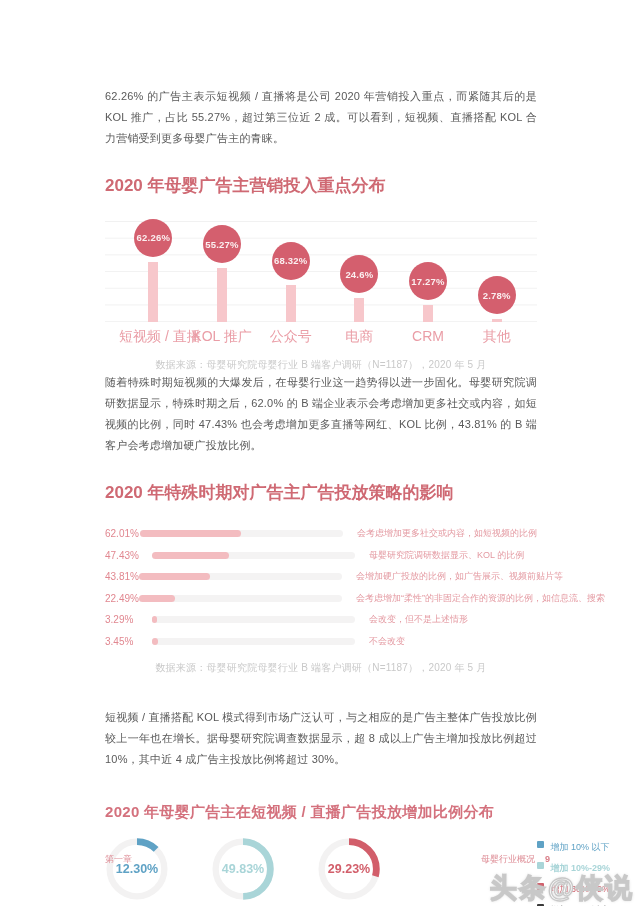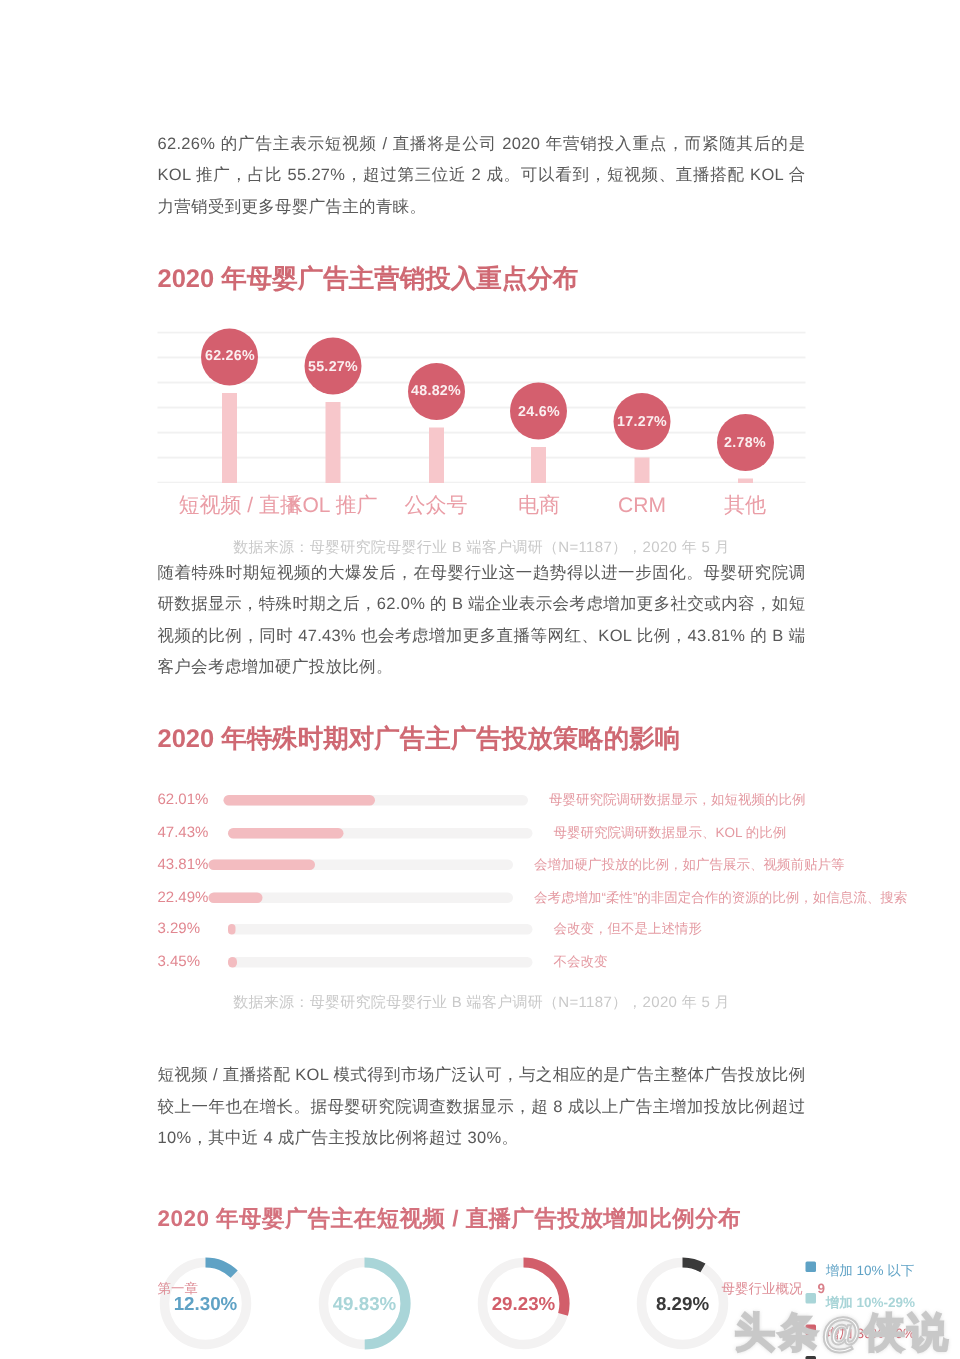--- a/index.html
+++ b/index.html
@@ -79,21 +79,21 @@
             <div class="c1bubble" style="bottom: 65.3922px;">62.26%</div>
             <div class="c1bar" style="height: 60.3922px;"></div>
             <div class="c1cat">短视频 / 直播</div>
           </div>
           <div class="c1col">
             <div class="c1bubble" style="bottom: 58.6119px;">55.27%</div>
             <div class="c1bar" style="height: 53.6119px;"></div>
             <div class="c1cat">KOL 推广</div>
           </div>
           <div class="c1col">
-            <div class="c1bubble" style="bottom: 42.5099px;">48.82%</div>
+            <div class="c1bubble" style="bottom: 42.5099px;">68.32%</div>
             <div class="c1bar" style="height: 37.5099px;"></div>
             <div class="c1cat">公众号</div>
           </div>
           <div class="c1col">
             <div class="c1bubble" style="bottom: 28.862px;">24.6%</div>
             <div class="c1bar" style="height: 23.862px;"></div>
             <div class="c1cat">电商</div>
           </div>
           <div class="c1col">
             <div class="c1bubble" style="bottom: 21.7519px;">17.27%</div>
@@ -112,21 +112,21 @@
 
   <p class="para">随着特殊时期短视频的大爆发后，在母婴行业这一趋势得以进一步固化。母婴研究院调研数据显示，特殊时期之后，62.0% 的 B 端企业表示会考虑增加更多社交或内容，如短视频的比例，同时 47.43% 也会考虑增加更多直播等网红、KOL 比例，43.81% 的 B 端客户会考虑增加硬广投放比例。</p>
 
   <h3 class="chart-title">2020 年特殊时期对广告主广告投放策略的影响</h3>
   <div class="c2" id="c2rows">
       <div class="c2row">
         <span class="c2pct">62.01%</span>
         <span class="c2track">
           <span class="c2fill" style="width: 49.608%;"></span>
         </span>
-        <span class="c2txt">母婴研究院调研数据显示，如短视频的比例</span>
+        <span class="c2txt">会考虑增加更多社交或内容，如短视频的比例</span>
       </div>
       <div class="c2row">
         <span class="c2pct">47.43%</span>
         <span class="c2track">
           <span class="c2fill" style="width: 37.944%;"></span>
         </span>
         <span class="c2txt">母婴研究院调研数据显示、KOL 的比例</span>
       </div>
       <div class="c2row">
         <span class="c2pct">43.81%</span>
@@ -178,27 +178,20 @@
           </svg>
           <div class="donut-pct" style="color: rgb(169, 213, 216);">49.83%</div>
         </div>
         <div class="donut">
           <svg viewBox="0 0 66 66">
             <circle cx="33" cy="33" r="28.2" fill="none" stroke="#f3f2f2" stroke-width="6.5"></circle>
             <circle cx="33" cy="33" r="28.2" fill="none" stroke="#d25e6a" stroke-width="7" stroke-dasharray="51.79141684113833 177.18582566246434" transform="rotate(-90 33 33)"></circle>
           </svg>
           <div class="donut-pct" style="color: rgb(210, 94, 106);">29.23%</div>
         </div>
-        <div class="donut">
-          <svg viewBox="0 0 66 66">
-            <circle cx="33" cy="33" r="28.2" fill="none" stroke="#f3f2f2" stroke-width="6.5"></circle>
-            <circle cx="33" cy="33" r="28.2" fill="none" stroke="#3a3a3a" stroke-width="7" stroke-dasharray="14.688704947418291 177.18582566246434" transform="rotate(-90 33 33)"></circle>
-          </svg>
-          <div class="donut-pct" style="color: rgb(58, 58, 58);">8.29%</div>
-        </div>
       </div>
     <div class="legend" id="legend">
         <div class="lg-item">
           <span class="lg-sq" style="background: rgb(95, 162, 197);"></span>
           <span class="lg-label" style="color: rgb(95, 162, 197);">增加 10% 以下</span>
         </div>
         <div class="lg-item">
           <span class="lg-sq" style="background: rgb(169, 213, 216);"></span>
           <span class="lg-label" style="color: rgb(169, 213, 216); font-weight: bold;">增加 10%-29%</span>
         </div>

